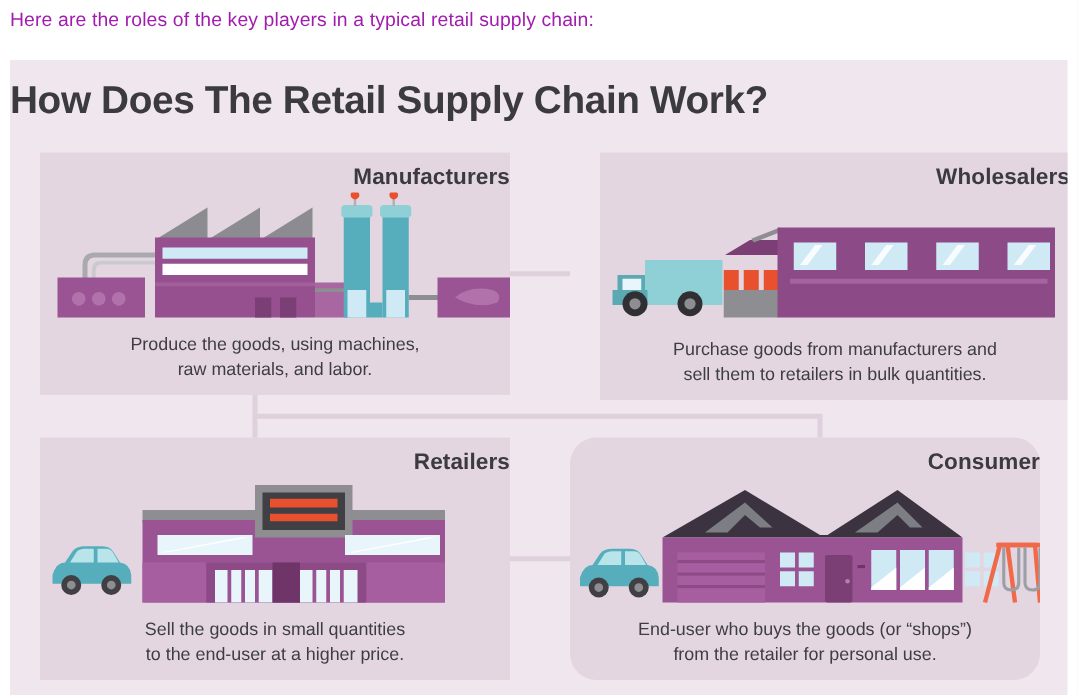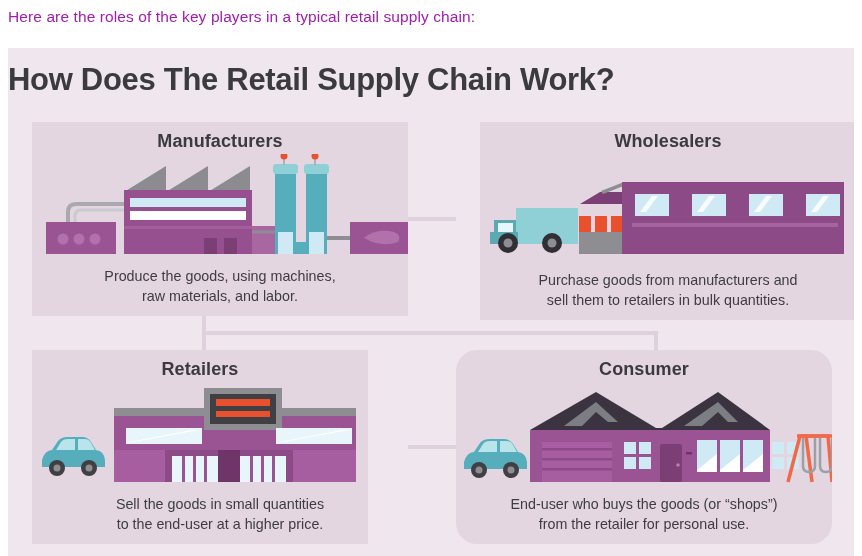--- a/index.html
+++ b/index.html
@@ -58,29 +58,29 @@
     height: 508px;
   }
 
   
   .panel {
     position: absolute;
     background: #e3d6e0;
   }
   .panel-tl { left: 24px;  top: 74px;  width: 376px; height: 194px; }
   .panel-tr { left: 472px; top: 74px;  width: 376px; height: 198px; }
-  .panel-bl { left: 24px;  top: 302px; width: 336px; height: 194px; }
+  .panel-bl { left: 24px;  top: 302px; width: 376px; height: 194px; }
   .panel-br { left: 448px; top: 302px; width: 376px; height: 194px; border-radius: 21px; }
 
   .panel-title {
     position: absolute;
     left: 0;
     top: 9px;
     width: 100%;
-    text-align: center;
+    text-align: right;
     font-size: 18px;
     font-weight: bold;
     color: #3a3a3f;
     letter-spacing: 0.1px;
   }
 
   .panel-art {
     position: absolute;
     left: 0;
     top: 32px;

